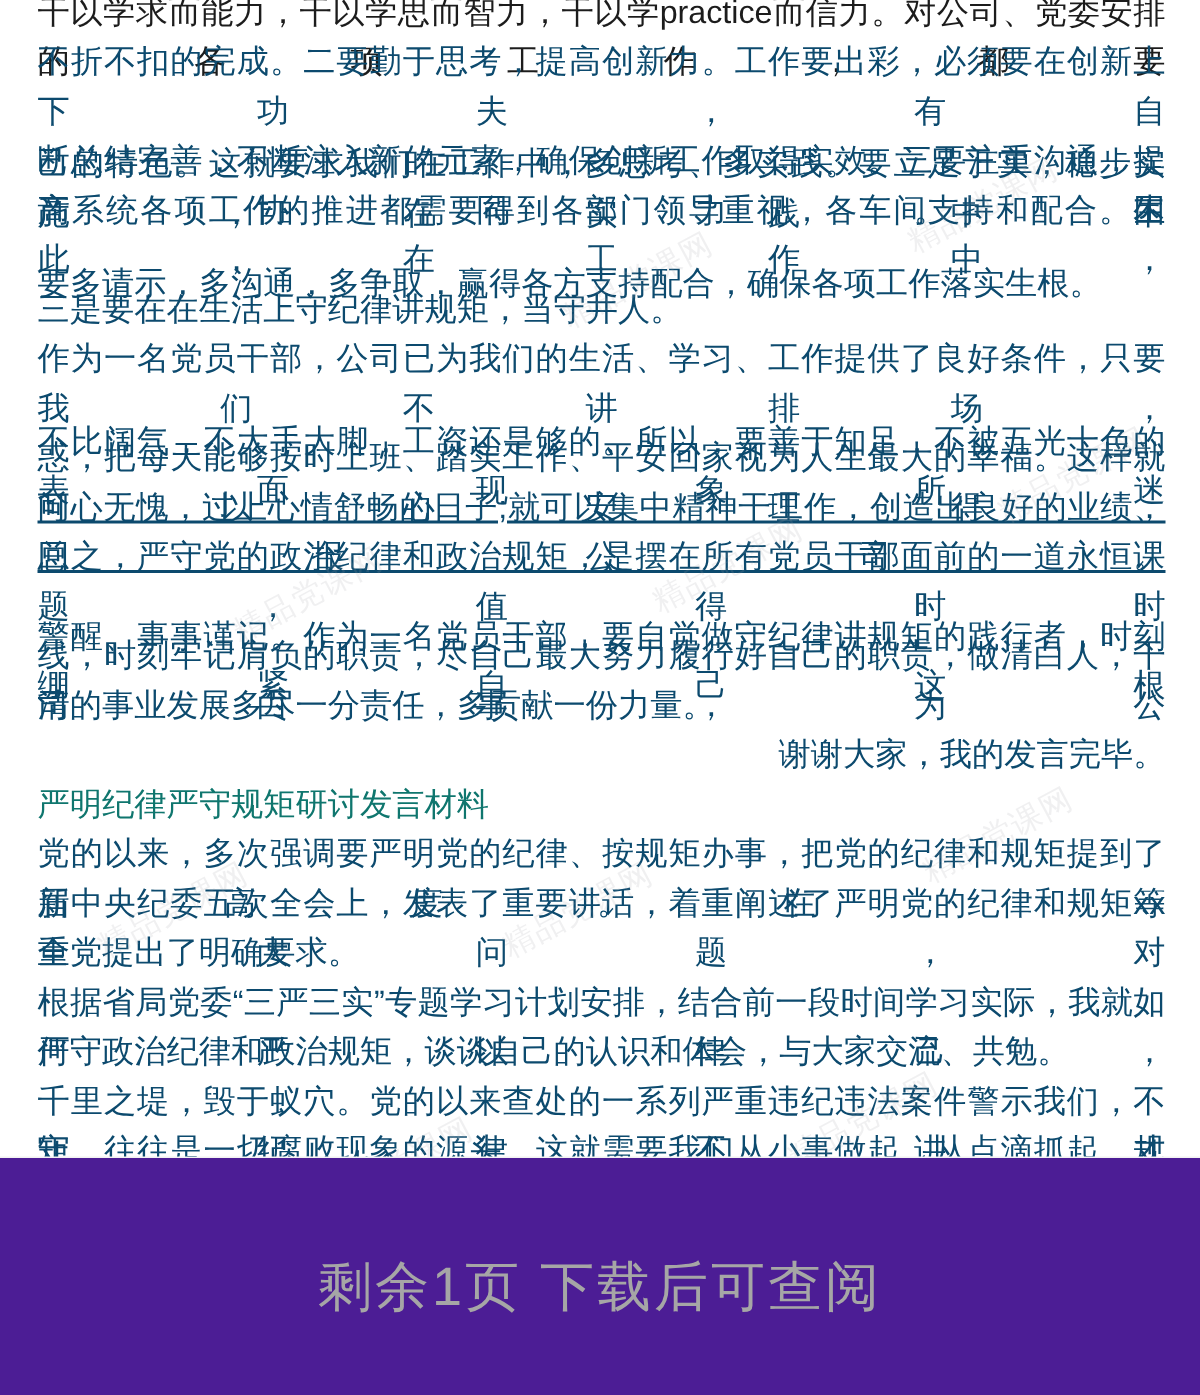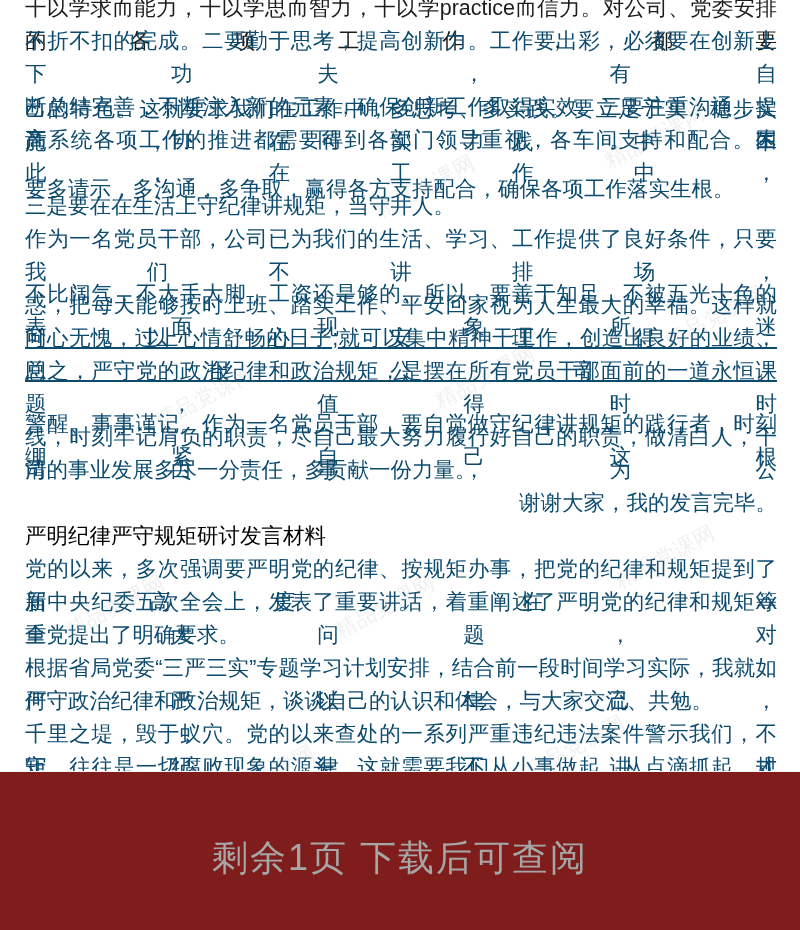--- a/index.html
+++ b/index.html
@@ -67,37 +67,37 @@
     white-space: nowrap;
     letter-spacing: 0px;
     font-family: "Liberation Sans", "DejaVu Sans", sans-serif;
   }
   .line.justified {
     text-align: justify;
     text-align-last: justify;
     white-space: normal;
   }
   .line.heading {
-    color: #000000;
+    color: #0f766e;
     text-align: left;
     text-align-last: left;
     white-space: nowrap;
   }
   .line.clipped-top {
     color: #1c1c1c;
   }
 
   
   #footer-notice {
     position: absolute;
     left: 0;
     top: 772px;
     width: 800px;
     height: 158px;
-    background: #7f1d1d;
+    background: #4c1d95;
     z-index: 3;
   }
   #remaining-pages-text {
     position: absolute;
     left: 0;
     top: 62px;
     width: 800px;
     text-align: center;
     font-size: 36px;
     color: #a6a6a6;

